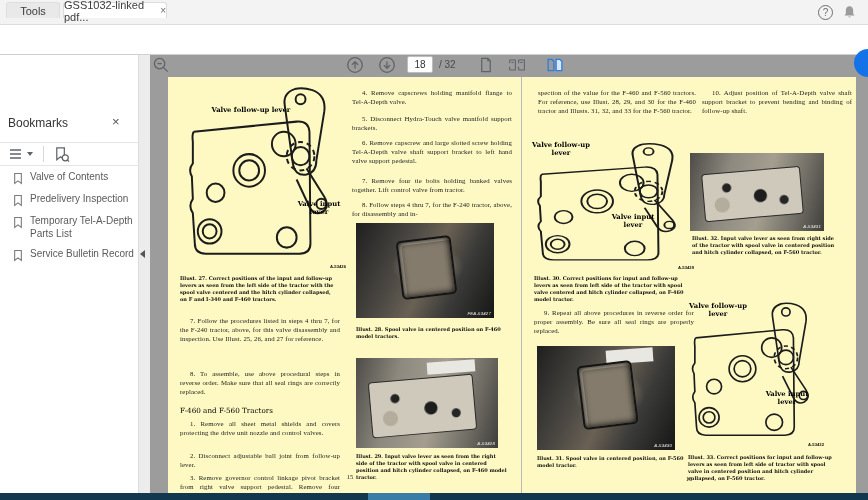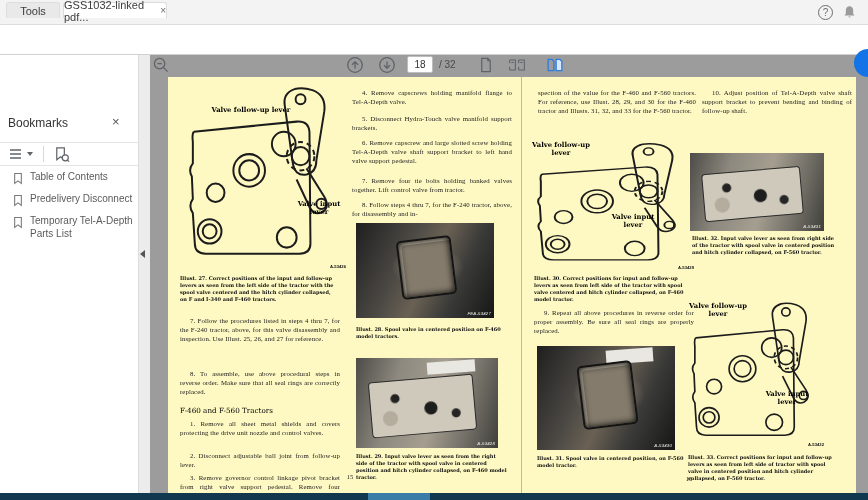--- a/index.html
+++ b/index.html
@@ -197,37 +197,45 @@
       </span>
     </div>
 
     <div class="bm-list" style="position:absolute;">
       <div class="bm-item">
         <span class="bm-ic">
             <svg class="ic" width="10" height="13" viewBox="0 0 12 15" fill="none" stroke="#7a7a7a" stroke-width="1.3">
               <path d="M2 1.5 H10 V13.5 L6 10.4 2 13.5 Z"></path>
             </svg>
           </span>
-        <span>Table of Contents</span>
+        <span>Valve of Contents</span>
       </div>
       <div class="bm-item">
         <span class="bm-ic">
             <svg class="ic" width="10" height="13" viewBox="0 0 12 15" fill="none" stroke="#7a7a7a" stroke-width="1.3">
               <path d="M2 1.5 H10 V13.5 L6 10.4 2 13.5 Z"></path>
             </svg>
           </span>
-        <span>Predelivery Disconnect</span>
+        <span>Predelivery Inspection</span>
       </div>
       <div class="bm-item">
         <span class="bm-ic">
             <svg class="ic" width="10" height="13" viewBox="0 0 12 15" fill="none" stroke="#7a7a7a" stroke-width="1.3">
               <path d="M2 1.5 H10 V13.5 L6 10.4 2 13.5 Z"></path>
             </svg>
           </span>
         <span>Temporary Tel-A-Depth Parts List</span>
+      </div>
+      <div class="bm-item">
+        <span class="bm-ic">
+            <svg class="ic" width="10" height="13" viewBox="0 0 12 15" fill="none" stroke="#7a7a7a" stroke-width="1.3">
+              <path d="M2 1.5 H10 V13.5 L6 10.4 2 13.5 Z"></path>
+            </svg>
+          </span>
+        <span>Service Bulletin Record</span>
       </div>
     </div>
   </div>
   <div class="abs sb-track"></div>
   <div class="abs sb-collapse"></div>
 
   <div class="abs page page-left">
 
     <div class="abs drawing" style="left:12px; top:6px; width:168px; height:188px;">
       <svg viewBox="0 0 170 185" preserveAspectRatio="none">

